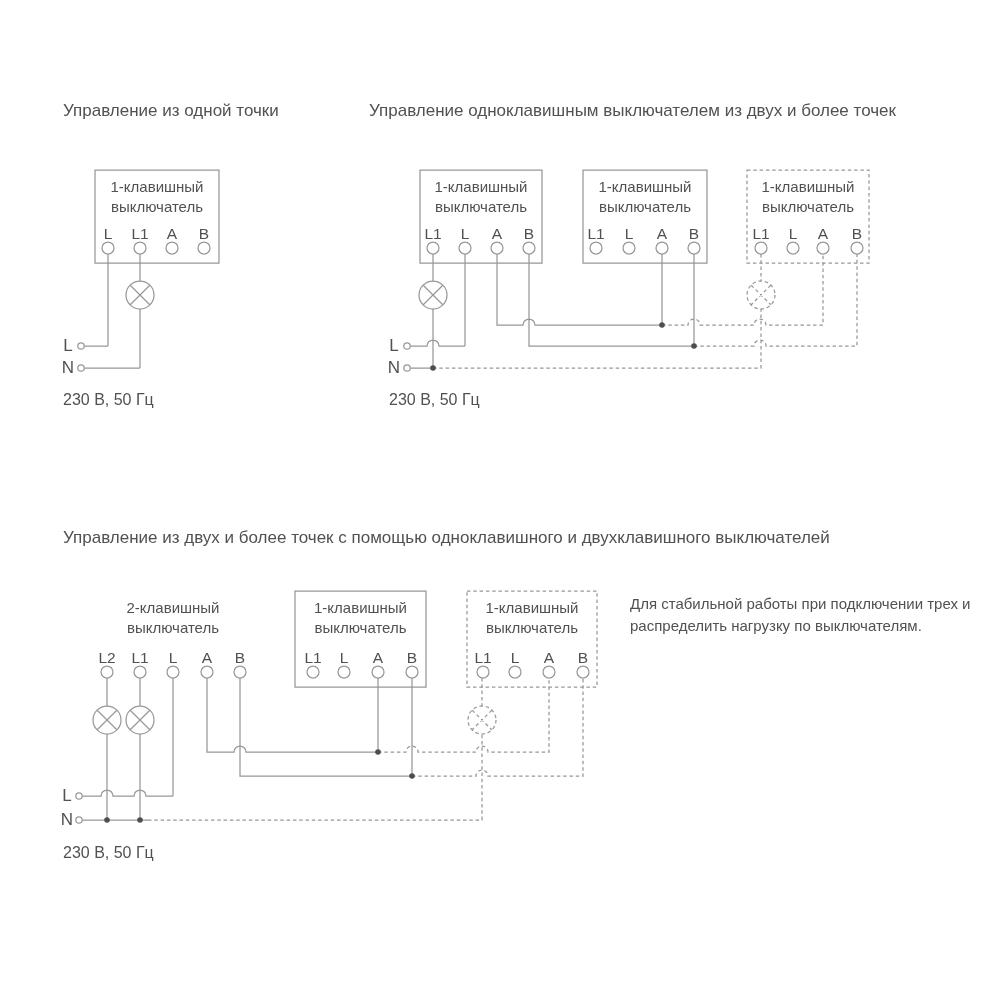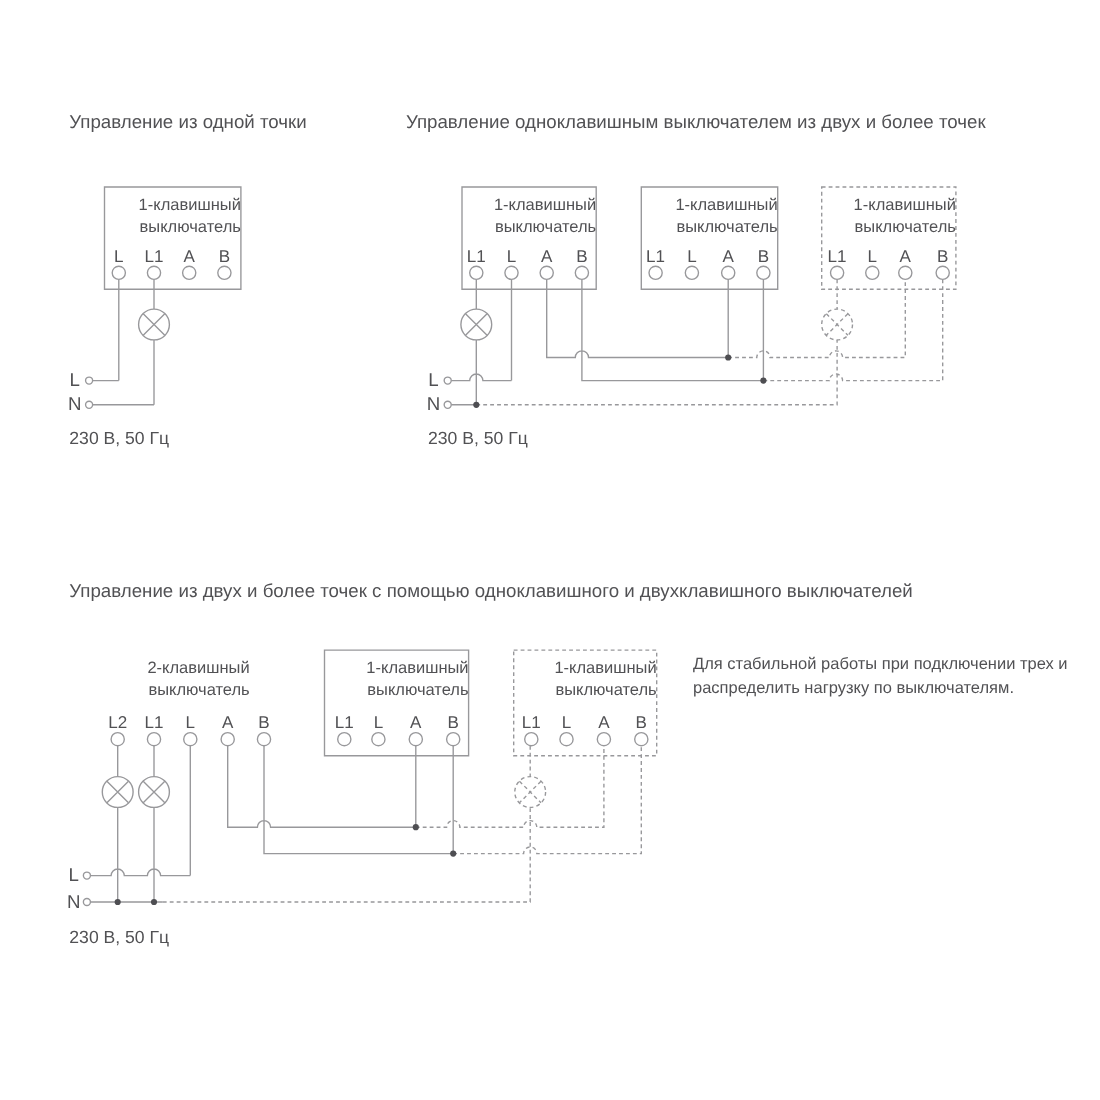--- a/index.html
+++ b/index.html
@@ -1,21 +1,21 @@
 <!DOCTYPE html>
 <html><head>
 <meta charset="utf-8">
 <style>
   html,body{margin:0;padding:0;background:#fff;}
   .page{position:relative;width:1000px;height:988px;background:#fff;overflow:hidden;
         font-family:"Liberation Sans",sans-serif;}
   .gfx{position:absolute;left:0;top:0;}
   .label{position:absolute;color:#515154;white-space:nowrap;}
   .title{font-size:17px;line-height:20px;}
-  .boxlabel{font-size:15px;line-height:20px;text-align:right;white-space:normal;}
+  .boxlabel{font-size:15px;line-height:20px;text-align:center;white-space:normal;}
   .term{font-size:15.5px;transform:translateX(-50%);}
   .supply{font-size:17px;line-height:20px;transform:translateX(-50%);}
   .volt{font-size:16px;}
   .note{font-size:15px;line-height:21.5px;}
   svg *{vector-effect:non-scaling-stroke;}
   .wire{fill:none;stroke:#98989b;stroke-width:1.25;}
   .dash{stroke-dasharray:3.5 2.8;}
   .tcirc{fill:#fff;stroke:#98989b;stroke-width:1.25;}
   .dot{fill:#4e4e52;stroke:none;}
 </style>
@@ -183,21 +183,21 @@
     <span class="label term" style="left:793px;top:225px">L</span>
     <span class="label term" style="left:823px;top:225px">A</span>
     <span class="label term" style="left:857px;top:225px">B</span>
     <span class="label supply" style="left:394px;top:336px">L</span>
     <span class="label supply" style="left:394px;top:358px">N</span>
     <div class="label volt" style="left:389px;top:391px">230 В, 50 Гц</div>
   </div>
 
   <div>
     <div class="label title" style="left:63px;top:528px">Управление из двух и более точек с помощью одноклавишного и двухклавишного выключателей</div>
-    <div class="label boxlabel" style="left:87px;top:598px;width:140px">2-клавишный выключатель</div>
+    <div class="label boxlabel" style="left:103px;top:598px;width:140px">2-клавишный выключатель</div>
     <div class="label boxlabel" style="left:295px;top:598px;width:131px">1-клавишный выключатель</div>
     <div class="label boxlabel" style="left:467px;top:598px;width:130px">1-клавишный выключатель</div>
     <span class="label term" style="left:107px;top:649px">L2</span>
     <span class="label term" style="left:140px;top:649px">L1</span>
     <span class="label term" style="left:173px;top:649px">L</span>
     <span class="label term" style="left:207px;top:649px">A</span>
     <span class="label term" style="left:240px;top:649px">B</span>
     <span class="label term" style="left:313px;top:649px">L1</span>
     <span class="label term" style="left:344px;top:649px">L</span>
     <span class="label term" style="left:378px;top:649px">A</span>

